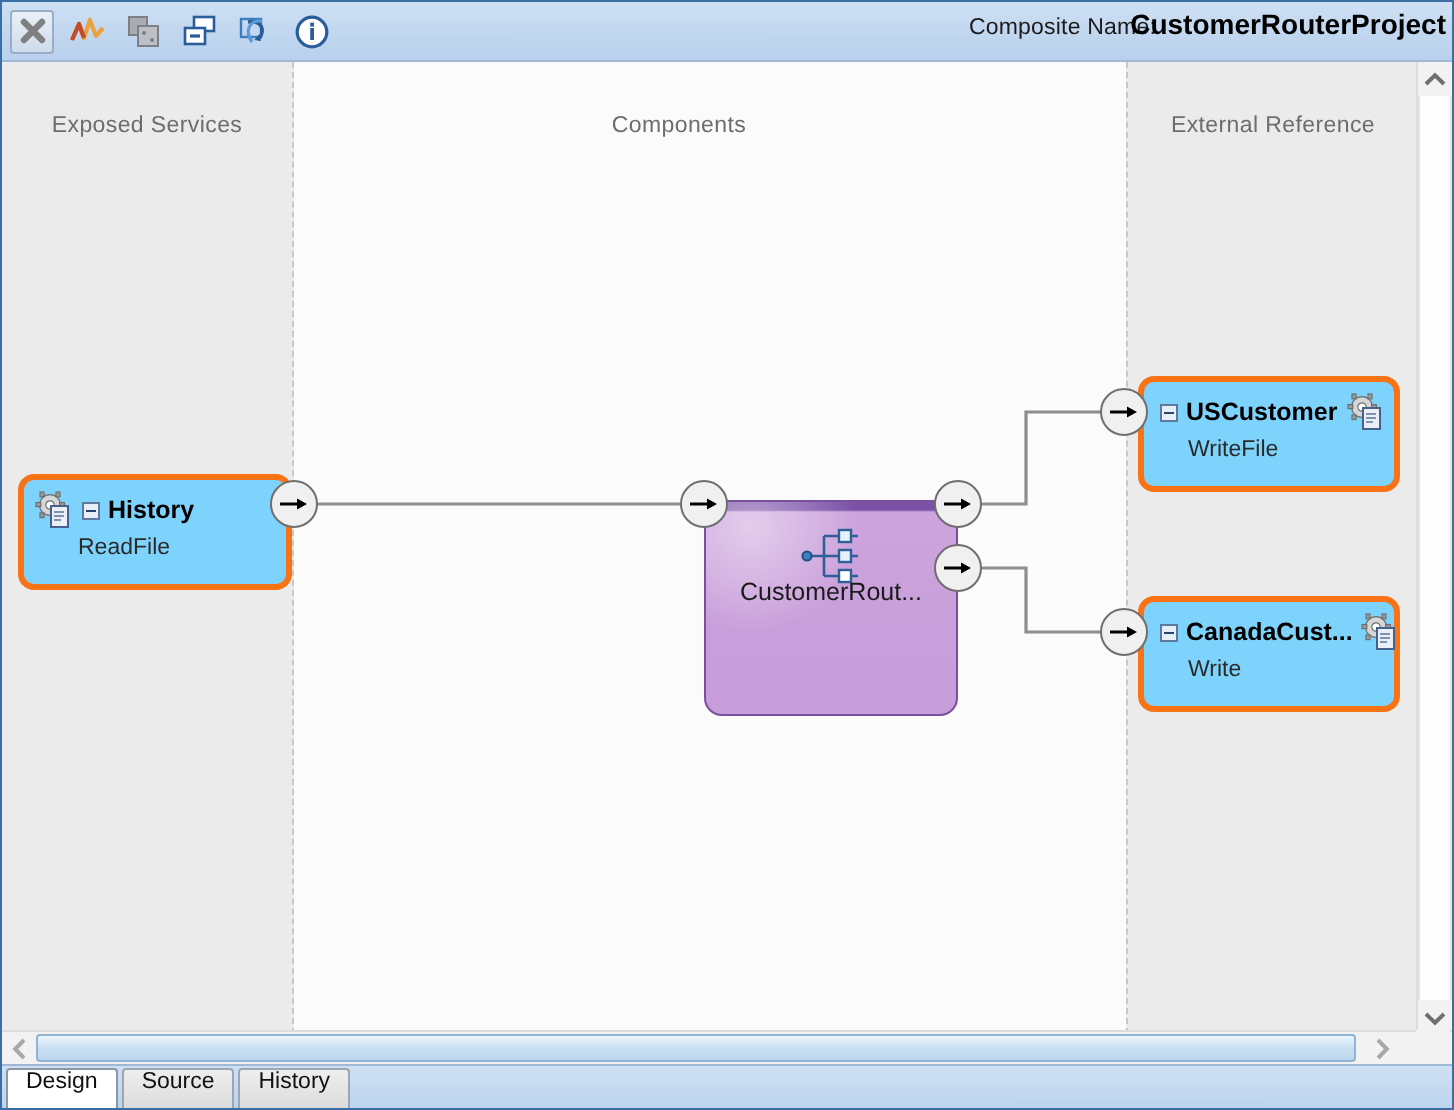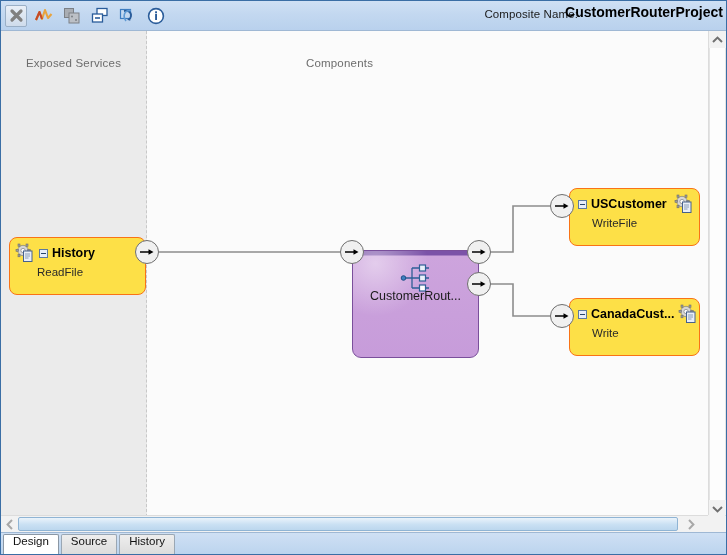--- a/index.html
+++ b/index.html
@@ -81,22 +81,22 @@
     letter-spacing: .2px;
     margin-top: 12px;
   }
 
   
   .wires { position: absolute; left: 0; top: 0; width: 708px; height: 486px; }
 
   
   .node {
     position: absolute;
-    background: #fde047;
-    border: 1px solid #f97316;
+    background: #7dd3fc;
+    border: 3px solid #f97316;
     border-radius: 8px;
   }
   .node-title-row {
     display: flex; align-items: center;
     padding: 5px 5px 0 5px;
     gap: 4px;
   }
   .node-title {
     font-size: 12.5px; font-weight: bold; color: #000;
     white-space: nowrap;
@@ -284,20 +284,23 @@
   <div class="canvas-wrap">
 
     <div class="lane lane-exposed">
       <div class="lane-title">Exposed Services</div>
     </div>
 
     <div class="lane lane-components">
       <div class="lane-title">Components</div>
     </div>
 
+    <div class="lane lane-external">
+      <div class="lane-title">External Reference</div>
+    </div>
 
     <svg class="wires">
       <g stroke="#8d8d8d" stroke-width="1.6" fill="none">
 
         <path d="M158 221 L340 221"></path>
 
         <path d="M490 221 L512 221 L512 175 L550 175"></path>
 
         <path d="M490 253 L512 253 L512 285 L550 285"></path>
       </g>

